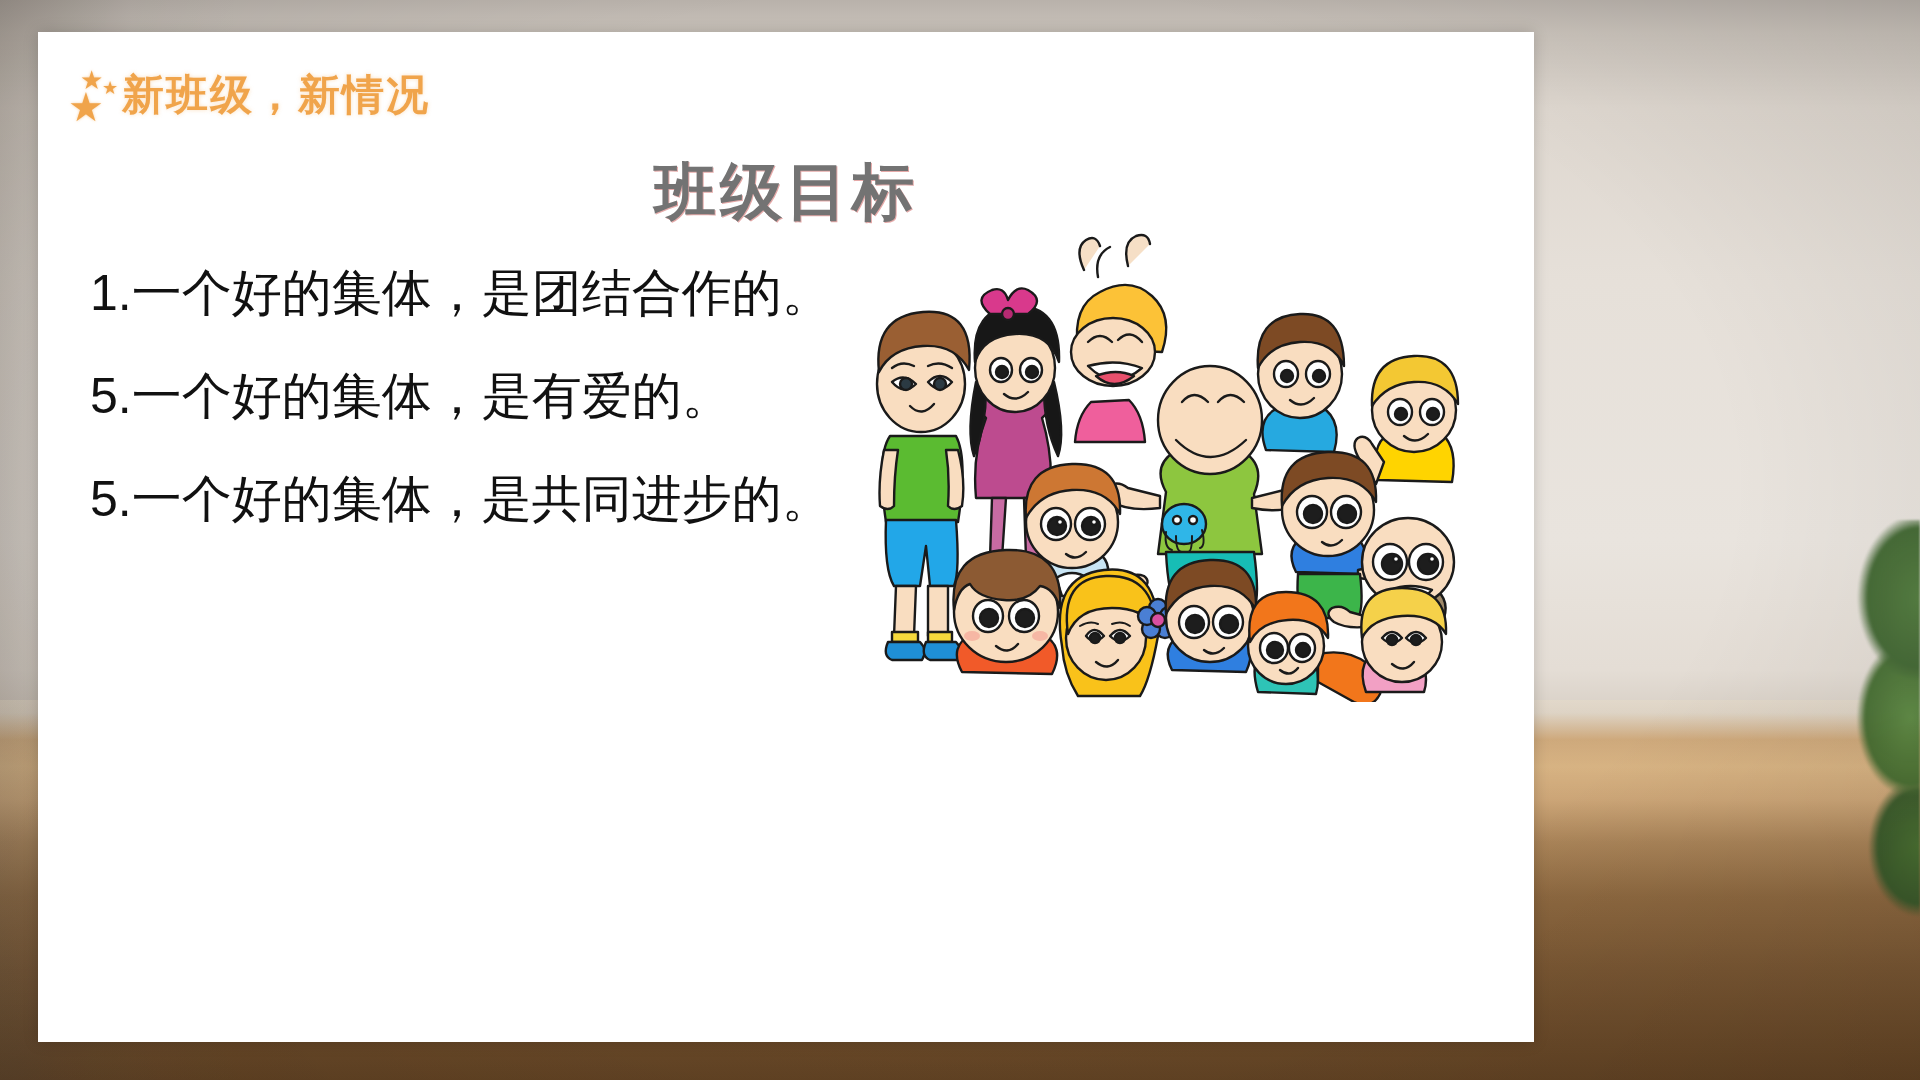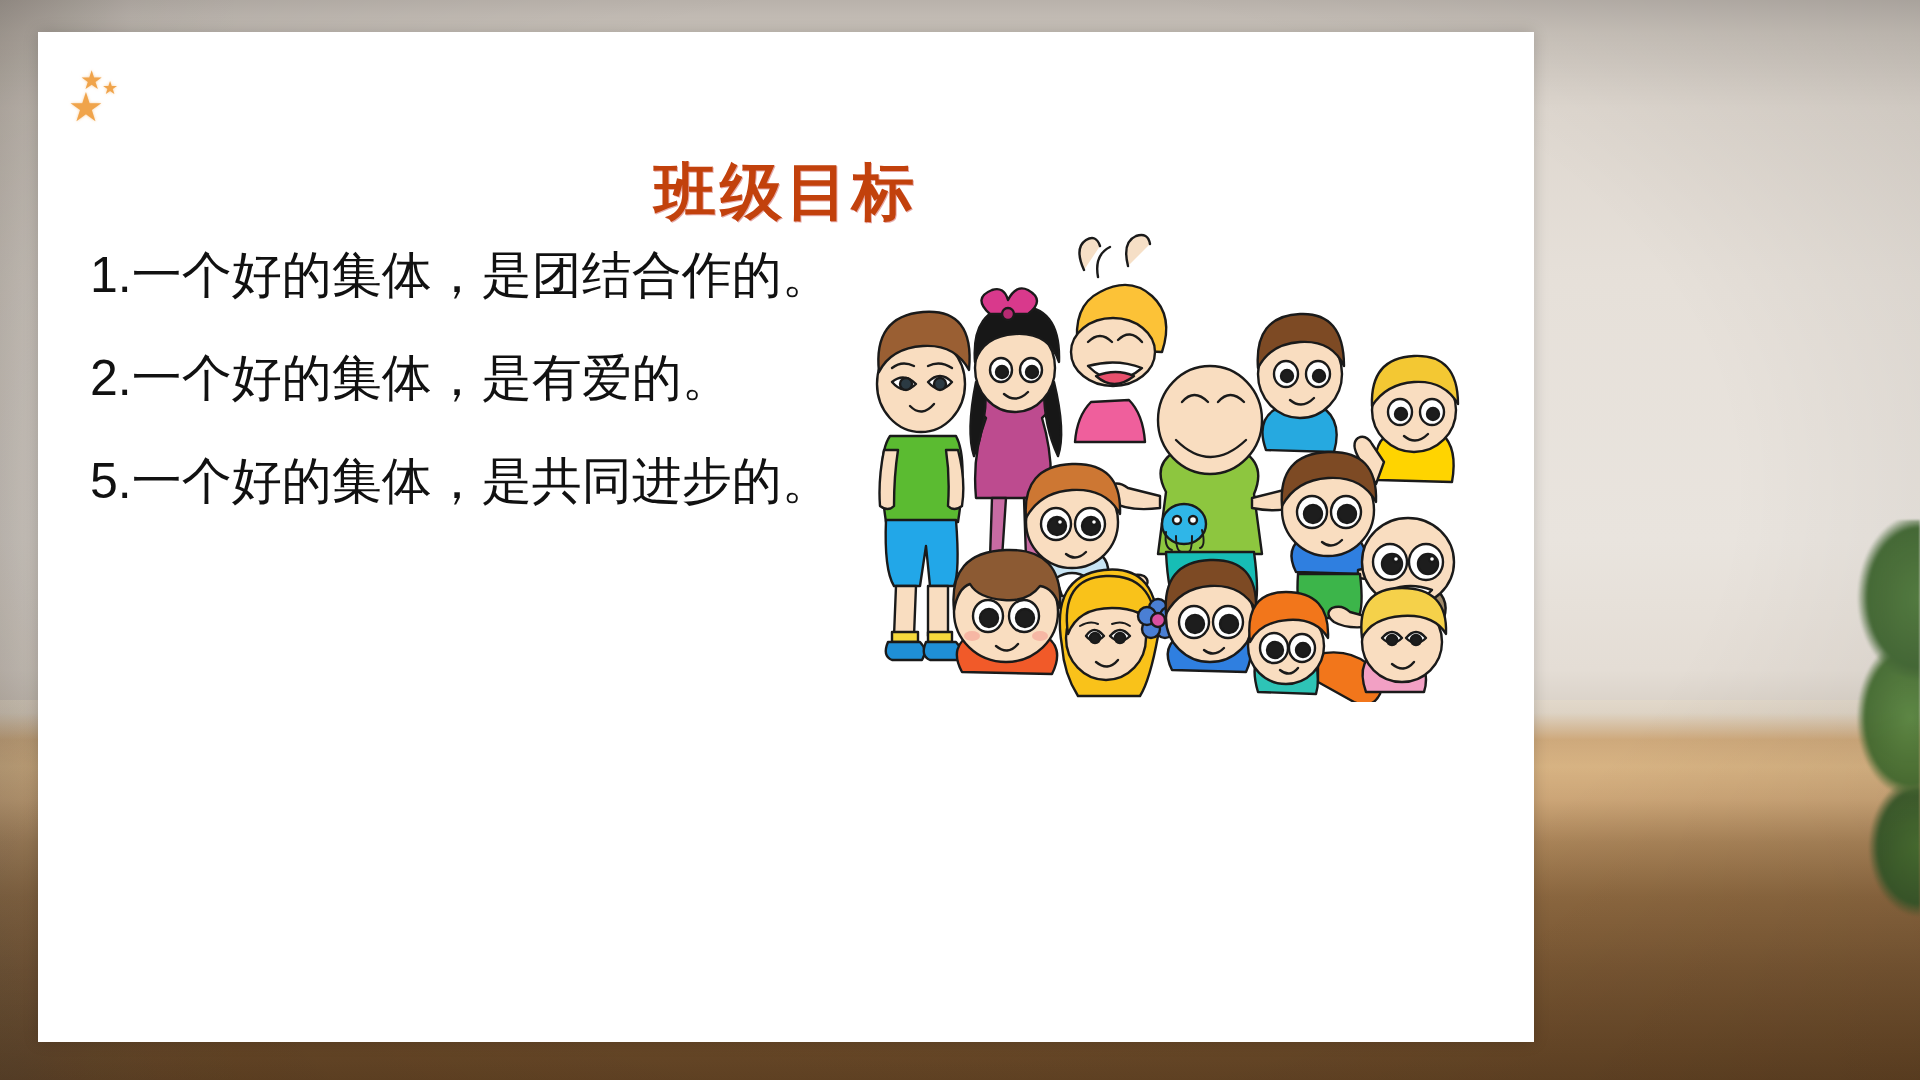--- a/index.html
+++ b/index.html
@@ -111,30 +111,30 @@
 
   
   #slide-title {
     position: absolute;
     left: 0;
     top: 118px;
     width: 1496px;
     text-align: center;
     font-size: 62px;
     font-weight: bold;
-    color: #c2410c;
+    color: #737373;
     letter-spacing: 4px;
     text-shadow: 1px 1px 0 rgba(180,10,5,0.35);
   }
 
   
   #goal-list {
     position: absolute;
     left: 52px;
-    top: 218px;
+    top: 236px;
     width: 820px;
   }
   .goal-line {
     font-size: 50px;
     color: #111111;
     line-height: 1.02;
     white-space: nowrap;
     margin-bottom: 52px;
     letter-spacing: 0px;
   }
@@ -160,27 +160,28 @@
 <div id="room-vignette"></div>
 
 <div id="slide">
 
   <div id="slide-header">
     <div id="header-stars">
       <span class="star star-mid">★</span>
       <span class="star star-small">★</span>
       <span class="star star-big">★</span>
     </div>
+    <div id="header-title">新班级，新情况</div>
   </div>
 
   <div id="slide-title">班级目标</div>
 
   <div id="goal-list">
     <div class="goal-line">1.一个好的集体，是团结合作的。</div>
-    <div class="goal-line">2.一个好的集体，是有爱的。</div>
+    <div class="goal-line">5.一个好的集体，是有爱的。</div>
     <div class="goal-line">5.一个好的集体，是共同进步的。</div>
   </div>
 
   <div id="kids-illustration">
     <svg viewBox="0 0 610 480" xmlns="http://www.w3.org/2000/svg">
       <g stroke="#1a1a1a" stroke-width="2.4" stroke-linejoin="round" stroke-linecap="round">
 
         <g>
           <path d="M212 126 q-6 -42 22 -56 q30 -16 52 4 q22 20 10 56 z" fill="#fcc237"></path>
           <path d="M225 180 q-14 14 -16 40 l70 0 q-2 -28 -16 -42 z" fill="#ef5f9c"></path>

